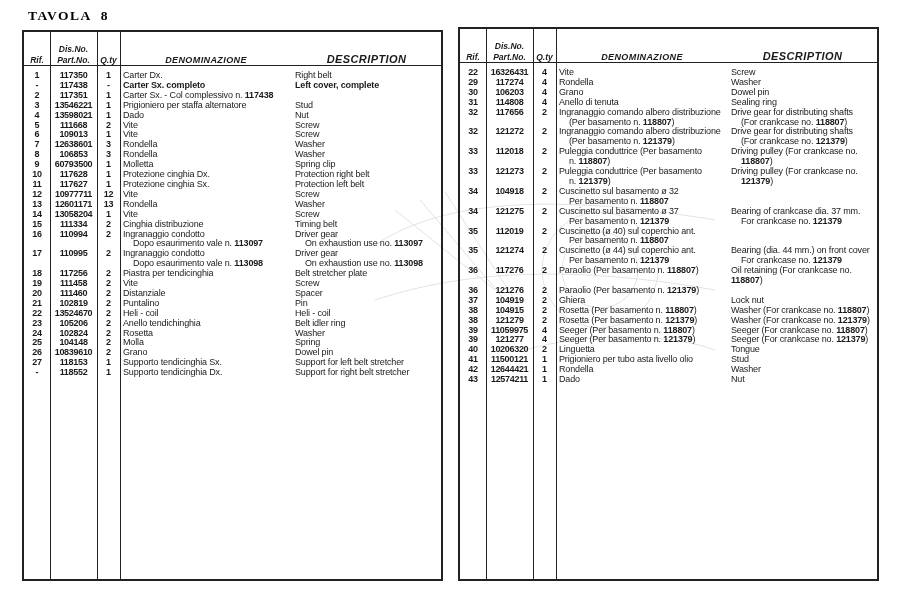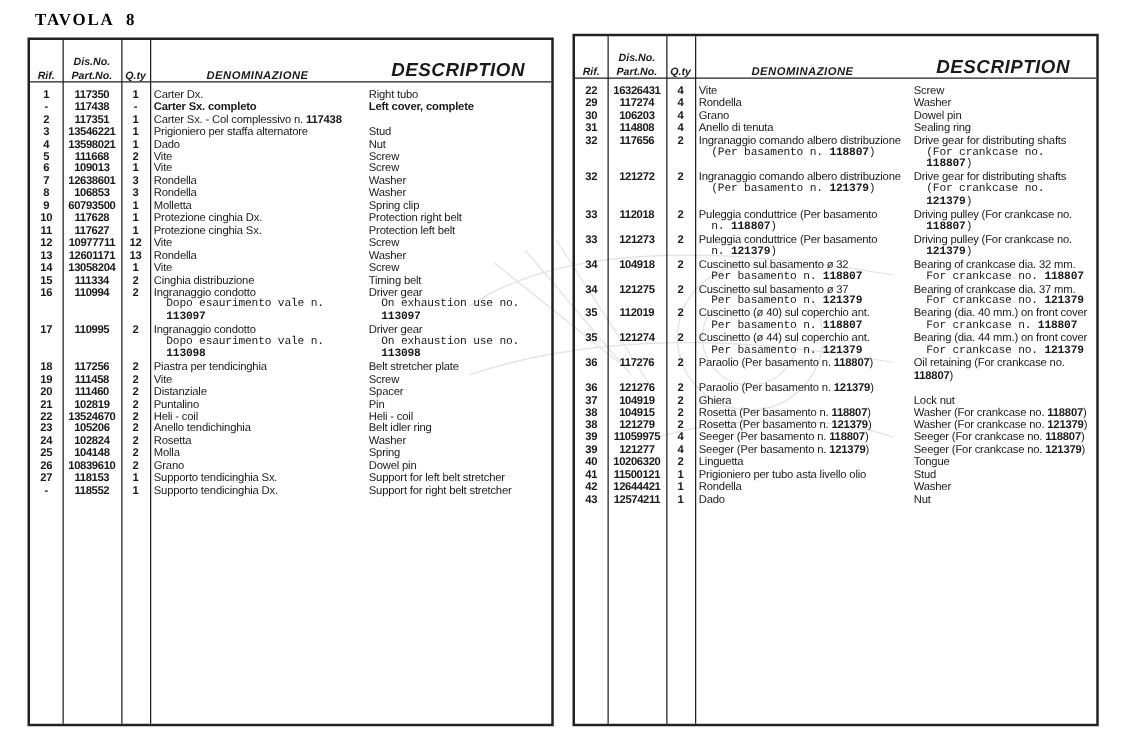--- a/index.html
+++ b/index.html
@@ -12,30 +12,30 @@
   .ptable.left{left:22px;top:30px;width:421px;height:551px;}
   .ptable.right{left:458px;top:27px;width:421px;height:554px;}
   .vline{position:absolute;top:0;bottom:0;width:1px;background:#222;}
   .v1{left:26px}.v2{left:73px}.v3{left:96px}
   .thead{display:flex;align-items:flex-end;height:33px;border-bottom:1px solid #222;font-style:italic;}
   .th{font-weight:bold;text-align:center;font-size:8.5px;}
   .th-rif{width:26px}
   .th-dis{width:47px;line-height:10.5px}
   .th-qty{width:23px}
   .th-den{width:172px;font-size:9px;letter-spacing:.4px}
-  .th-desc{flex:1;font-size:15px;letter-spacing:.4px}
+  .th-desc{flex:1;font-size:11px;letter-spacing:.4px}
   .tbody{padding-top:5px;}
   .trow{display:flex;align-items:flex-start;}
   .cell{font-size:9px;line-height:9.9px;letter-spacing:-0.15px;}
   .c-rif{width:26px;text-align:center;font-weight:bold;}
   .c-part{width:47px;text-align:center;font-weight:bold;letter-spacing:-0.3px;}
   .c-qty{width:23px;text-align:center;font-weight:bold;}
   .c-den{width:172px;padding-left:3px;box-sizing:border-box;}
   .c-desc{flex:1;padding-left:3px;}
-  .ln.cont{padding-left:10px;font-family:Liberation Mono, monospace;}
+  .ln.cont{padding-left:10px;}
   .boldrow .cell, .boldrow .ln{font-weight:bold;}
   b{font-weight:bold;}
 </style>
 </head>
 <body>
 
 <div class="page">
 
   <div class="title">TAVOLA  8</div>
 
@@ -64,21 +64,21 @@
     </div>
     <div class="tbody">
         <div class="trow">
           <div class="cell c-rif">1</div>
           <div class="cell c-part">117350</div>
           <div class="cell c-qty">1</div>
           <div class="cell c-den">
             <div class="ln"><span>Carter Dx.</span></div>
           </div>
           <div class="cell c-desc">
-            <div class="ln"><span>Right tubo</span></div>
+            <div class="ln"><span>Right belt</span></div>
           </div>
         </div>
         <div class="trow boldrow">
           <div class="cell c-rif">-</div>
           <div class="cell c-part">117438</div>
           <div class="cell c-qty">-</div>
           <div class="cell c-den">
             <div class="ln"><span>Carter Sx. completo</span></div>
           </div>
           <div class="cell c-desc">
@@ -498,24 +498,20 @@
           </div>
         </div>
         <div class="trow">
           <div class="cell c-rif">34</div>
           <div class="cell c-part">104918</div>
           <div class="cell c-qty">2</div>
           <div class="cell c-den">
             <div class="ln"><span>Cuscinetto sul basamento ø 32</span></div>
             <div class="ln cont"><span>Per basamento n. </span><b>118807</b></div>
           </div>
-          <div class="cell c-desc">
-            <div class="ln"><span>Bearing of crankcase dia. 32 mm.</span></div>
-            <div class="ln cont"><span>For crankcase no. </span><b>118807</b></div>
-          </div>
         </div>
         <div class="trow">
           <div class="cell c-rif">34</div>
           <div class="cell c-part">121275</div>
           <div class="cell c-qty">2</div>
           <div class="cell c-den">
             <div class="ln"><span>Cuscinetto sul basamento ø 37</span></div>
             <div class="ln cont"><span>Per basamento n. </span><b>121379</b></div>
           </div>
           <div class="cell c-desc">
@@ -523,24 +519,20 @@
             <div class="ln cont"><span>For crankcase no. </span><b>121379</b></div>
           </div>
         </div>
         <div class="trow">
           <div class="cell c-rif">35</div>
           <div class="cell c-part">112019</div>
           <div class="cell c-qty">2</div>
           <div class="cell c-den">
             <div class="ln"><span>Cuscinetto (ø 40) sul coperchio ant.</span></div>
             <div class="ln cont"><span>Per basamento n. </span><b>118807</b></div>
-          </div>
-          <div class="cell c-desc">
-            <div class="ln"><span>Bearing (dia. 40 mm.) on front cover</span></div>
-            <div class="ln cont"><span>For crankcase n. </span><b>118807</b></div>
           </div>
         </div>
         <div class="trow">
           <div class="cell c-rif">35</div>
           <div class="cell c-part">121274</div>
           <div class="cell c-qty">2</div>
           <div class="cell c-den">
             <div class="ln"><span>Cuscinetto (ø 44) sul coperchio ant.</span></div>
             <div class="ln cont"><span>Per basamento n. </span><b>121379</b></div>
           </div>

